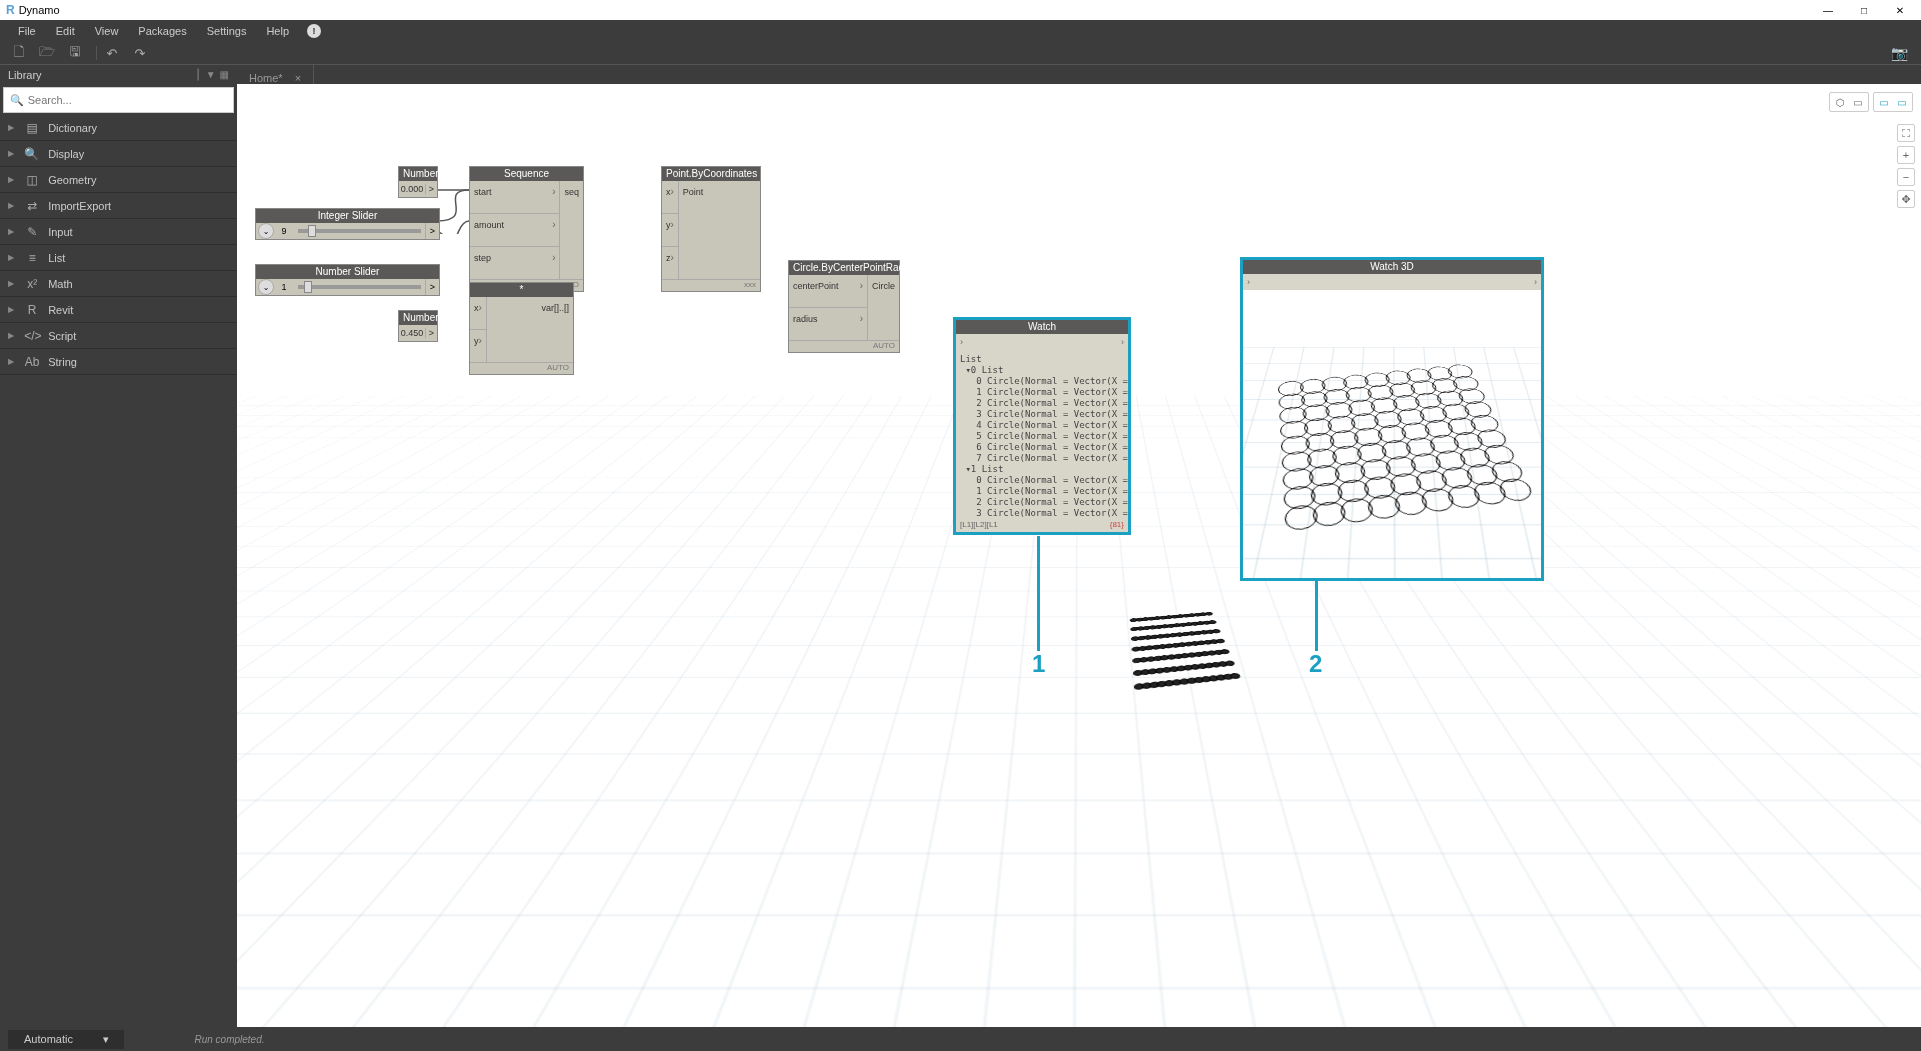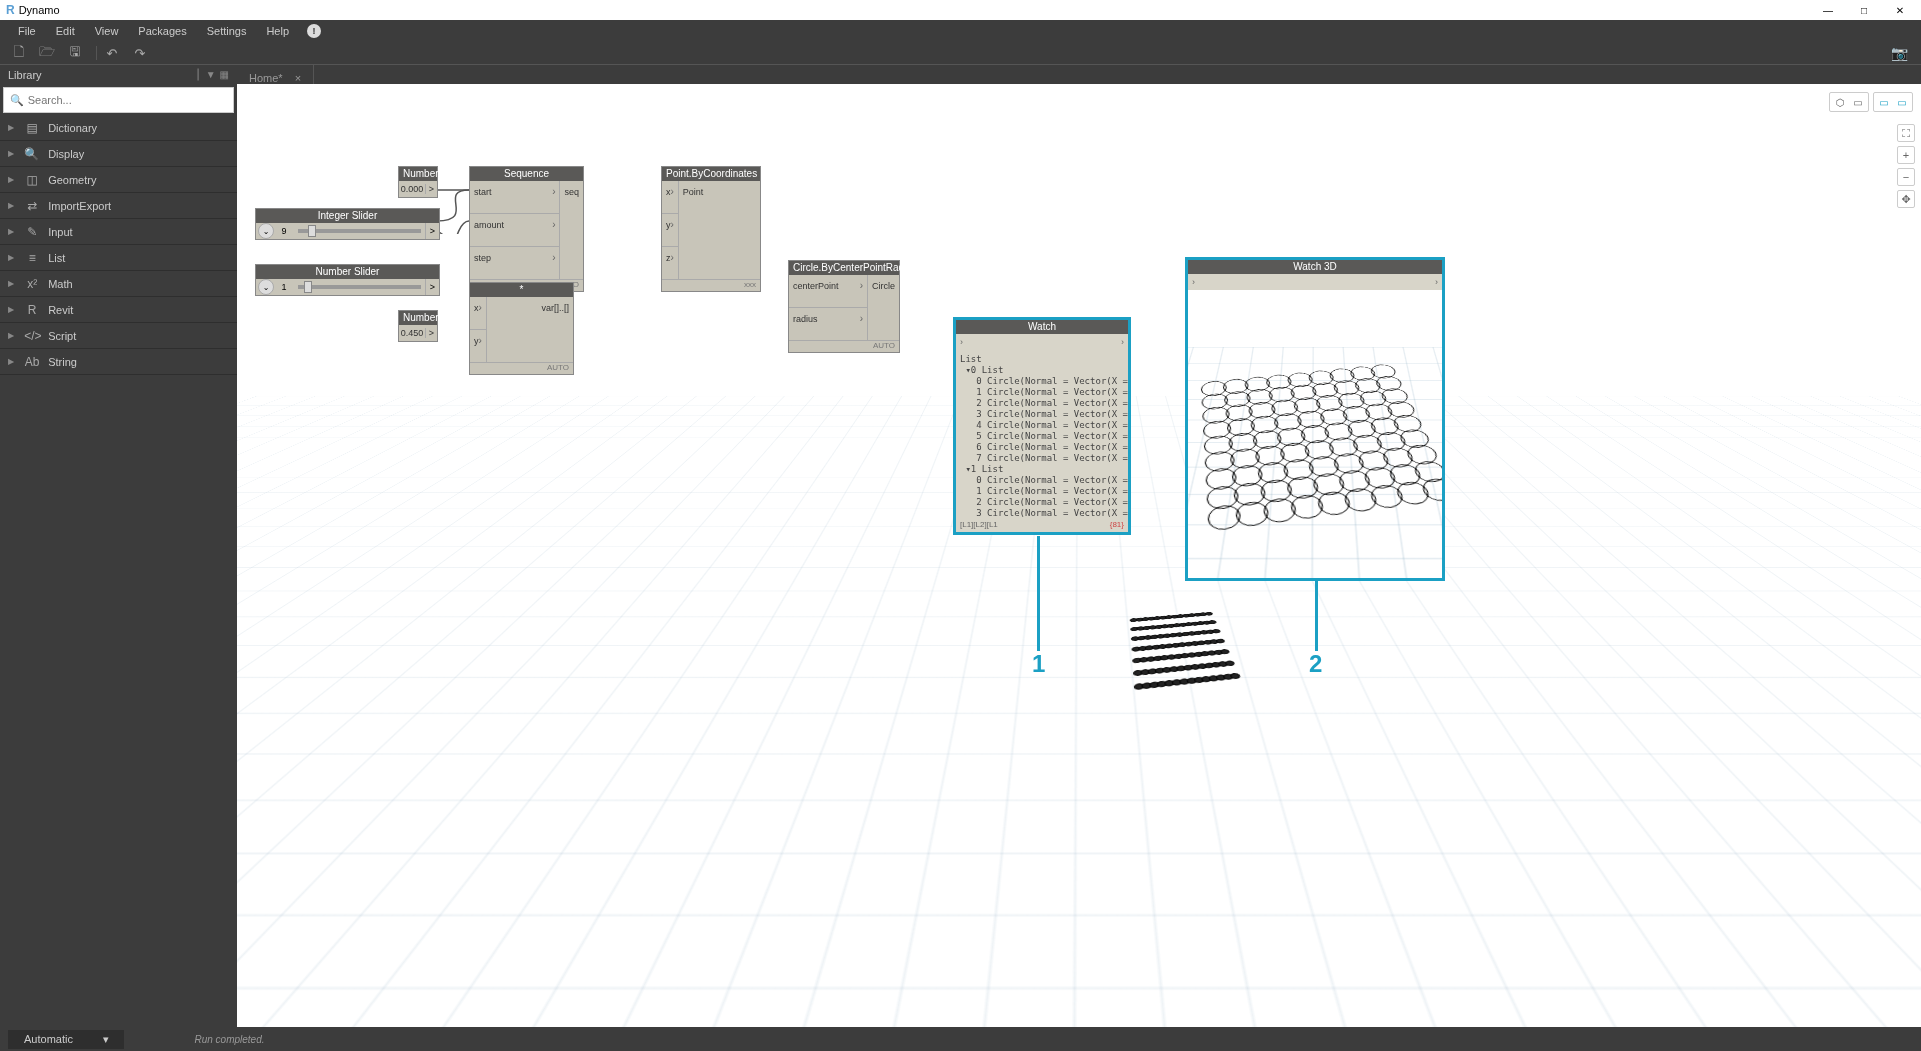--- a/index.html
+++ b/index.html
@@ -381,21 +381,21 @@
    2 Circle(Normal = Vector(X = 0
    3 Circle(Normal = Vector(X = 0
    4 Circle(Normal = Vector(X = 0
 </div>
       <div class="watch-footer">
         <span>[L1][L2][L1</span>
         <span class="cnt">{81}</span>
       </div>
     </div>
 
-    <div class="watch3d" style="left:948px;top:173px;width:260px">
+    <div class="watch3d" style="left:1003px;top:173px;width:304px">
       <div class="watch-title">Watch 3D</div>
       <div class="watch-bar">
           <span>›</span>
           <span style="flex:1"></span>
           <span>›</span>
         </div>
       <div class="w3d-view">
         <div class="w3d-grid"></div>
         <div class="circle-grid" id="circle-grid">
             <div class="crow">

